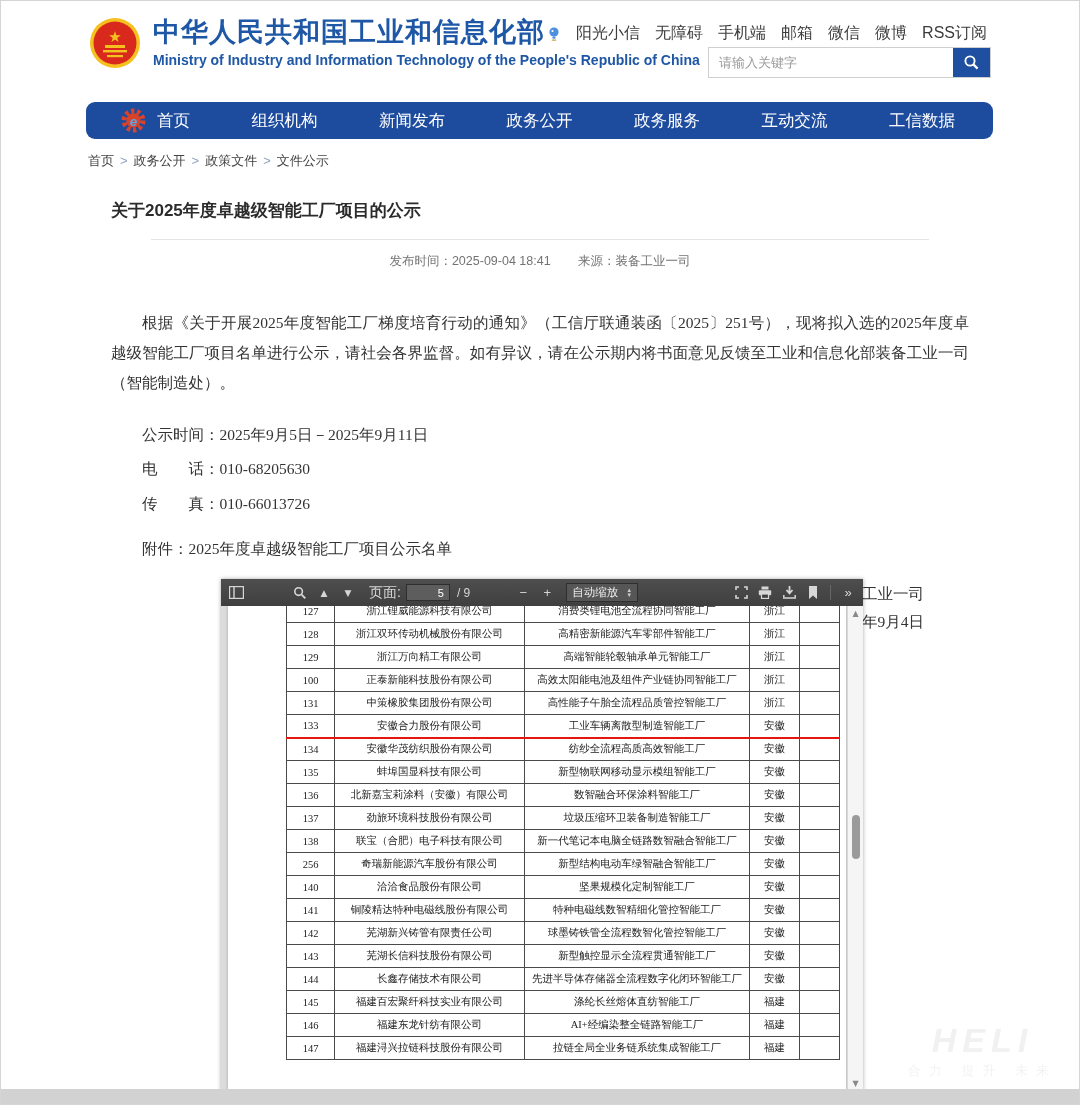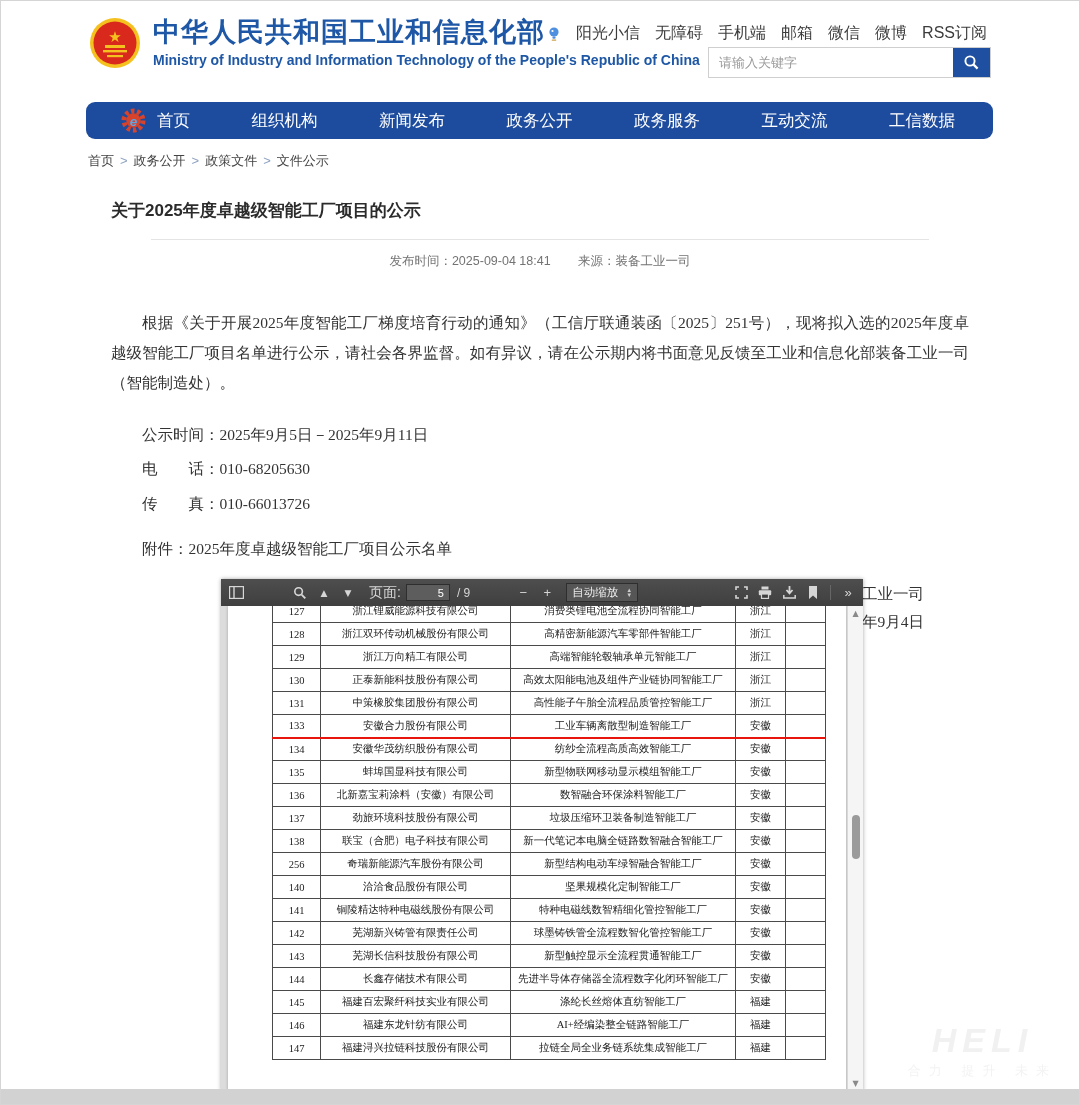--- a/index.html
+++ b/index.html
@@ -71,21 +71,21 @@
   .page-total { margin-left:5px; font-size:12px; }
   .zoom-select { margin-left:6px; height:19px; background:#565656; border:1px solid #2e2e2e;
                  border-radius:0; color:#eee; font-size:11.5px; display:flex; align-items:center;
                  padding:0 5px; gap:8px; cursor:pointer; }
   .zoom-caret { font-size:6px; line-height:5px; display:inline-block; text-align:center; color:#ccc; }
   .tb-spacer-a { width:38px; } .tb-spacer-b { flex:1; }
 
   .pdf-body { position:relative; height:485px; background:#dcdcdc; overflow:hidden; }
   .pdf-page { position:absolute; left:7px; right:17px; top:0; bottom:0; background:#fff;
               box-shadow:0 0 3px rgba(0,0,0,.25); overflow:hidden; }
-  .pdf-table { border-collapse:collapse; table-layout:fixed; width:553px; margin-left:44px;
+  .pdf-table { border-collapse:collapse; table-layout:fixed; width:553px; margin-left:58px;
                margin-top:-7px; font-family:"Liberation Serif","DejaVu Serif",serif; }
   .pdf-table td { border:1px solid #4a4a4a; height:23px; font-size:10.5px; color:#222;
                   text-align:center; padding:0 2px; overflow:hidden; white-space:nowrap; }
   .c-no{width:48px;} .c-company{width:190px;} .c-project{width:225px;} .c-prov{width:50px;} .c-extra{width:40px;}
   tr.highlight td { border-bottom:2.5px solid #e8150d; }
 
   .pdf-scrollbar { position:absolute; right:0; top:0; bottom:0; width:16px; background:#f5f5f5;
                    border-left:1px solid #d8d8d8; }
   .sb-arrow { position:absolute; left:0; right:0; text-align:center; color:#8a8a8a; font-size:8px;
               cursor:pointer; font-family:"DejaVu Sans",sans-serif; }
@@ -263,21 +263,21 @@
     <td class="c-extra"></td>
   </tr>
               <tr>
     <td class="c-no">129</td>
     <td class="c-company">浙江万向精工有限公司</td>
     <td class="c-project">高端智能轮毂轴承单元智能工厂</td>
     <td class="c-prov">浙江</td>
     <td class="c-extra"></td>
   </tr>
               <tr>
-    <td class="c-no">130</td>
+    <td class="c-no">100</td>
     <td class="c-company">正泰新能科技股份有限公司</td>
     <td class="c-project">高效太阳能电池及组件产业链协同智能工厂</td>
     <td class="c-prov">浙江</td>
     <td class="c-extra"></td>
   </tr>
               <tr>
     <td class="c-no">131</td>
     <td class="c-company">中策橡胶集团股份有限公司</td>
     <td class="c-project">高性能子午胎全流程品质管控智能工厂</td>
     <td class="c-prov">浙江</td>

